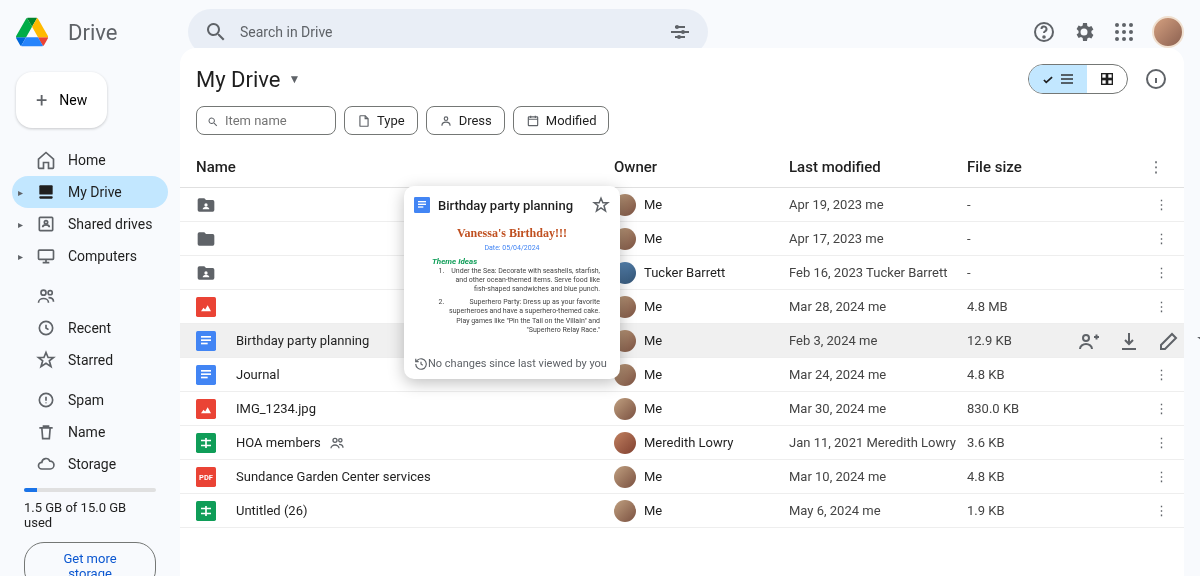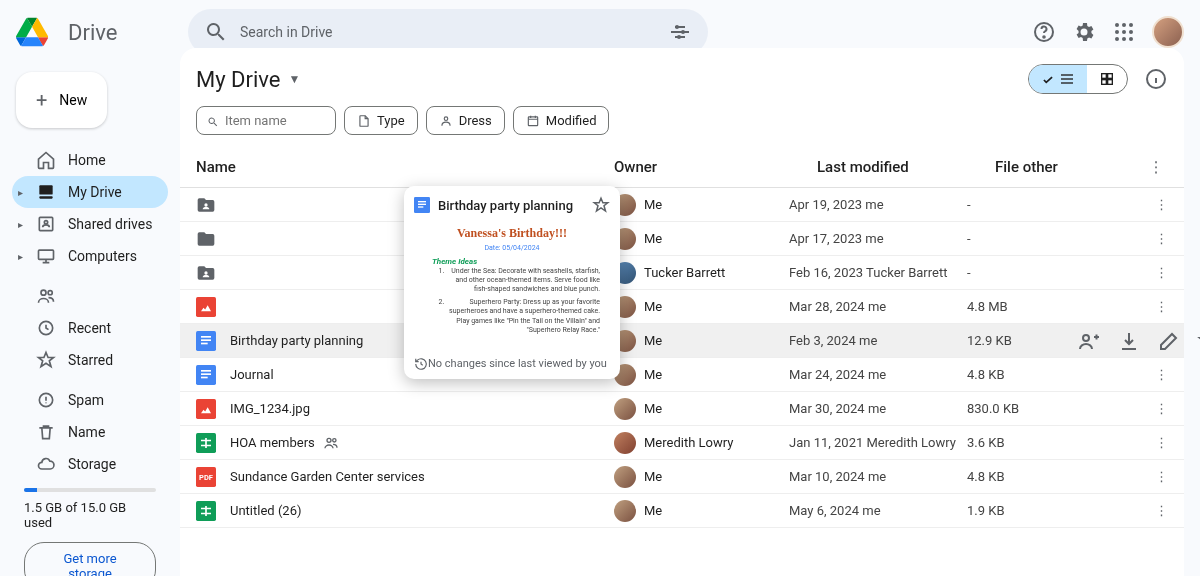--- a/index.html
+++ b/index.html
@@ -44,27 +44,27 @@
 .info-btn { margin-left: 8px; }
 
 .filter-row { display: flex; gap: 8px; padding: 0 16px 12px 16px; }
 .filter-search { display: flex; align-items: center; gap: 6px; border: 1px solid #747775; border-radius: 8px; padding: 4px 10px; width: 140px; }
 .filter-search input { border: none; outline: none; font-size: 13px; width: 100%; }
 .filter-chip { display: flex; align-items: flex-end; gap: 6px; border: 1px solid #747775; border-radius: 8px; padding: 6px 12px; font-size: 13px; cursor: pointer; }
 
 .table-header { display: flex; align-items: center; padding: 8px 16px; font-size: 15px; font-weight: 500; color: #1f1f1f; border-bottom: 1px solid #e0e0e0; }
 .col-name { flex: 0 0 418px; }
 .col-owner { flex: 0 0 175px; }
-.col-modified { flex: 0 0 178px; margin-left: 28px; }
+.col-modified { flex: 0 0 178px; }
 .col-size { flex: 0 0 110px; }
 .col-actions { flex: 1; display: flex; justify-content: flex-end; gap: 16px; align-items: center; }
 
 .row { display: flex; align-items: center; padding: 0 16px; height: 34px; font-size: 13px; border-bottom: 1px solid #eee; }
 .row.hovered { background: #f0f0f0; }
-.row .file-icon { width: 20px; height: 20px; margin-right: 14px; border-radius: 2px; display: flex; align-items: center; justify-content: center; flex-shrink: 0; }
+.row .file-icon { width: 20px; height: 20px; margin-right: 20px; border-radius: 2px; display: flex; align-items: center; justify-content: center; flex-shrink: 0; }
 .row .name-cell { display: flex; align-items: center; flex: 0 0 418px; }
 .row .owner-cell { display: flex; align-items: center; gap: 8px; flex: 0 0 175px; }
 .owner-avatar { width: 22px; height: 22px; border-radius: 50%; background: linear-gradient(135deg,#c0a080,#7a5040); flex-shrink: 0; }
 .owner-avatar.alt1 { background: linear-gradient(135deg,#6090c0,#305070); }
 .owner-avatar.alt2 { background: linear-gradient(135deg,#c08060,#804030); }
 .row .mod-cell { flex: 0 0 178px; color: #444; }
 .row .size-cell { flex: 0 0 110px; color: #444; }
 .row .actions-cell { flex: 1; display: flex; justify-content: flex-end; gap: 16px; align-items: center; color: #5f6368; }
 .row .share-icon { margin-left: 8px; color: #5f6368; }
 .more-icon { cursor: pointer; }
@@ -318,21 +318,21 @@
             <path d="M4 9h16M8 3v4m8-4v4"></path>
           </svg></span>
       <span>Modified</span>
     </div>
   </div>
 
   <div class="table-header">
     <div class="col-name">Name</div>
     <div class="col-owner">Owner</div>
     <div class="col-modified">Last modified</div>
-    <div class="col-size">File other</div>
+    <div class="col-size">File size</div>
     <div class="col-actions">
         <span class="icon-btn more-icon">⋮</span>
       </div>
   </div>
 
   <div id="rows">
       <div class="row">
         <div class="name-cell">
           <span class="file-icon">
             <svg viewBox="0 0 24 24">

